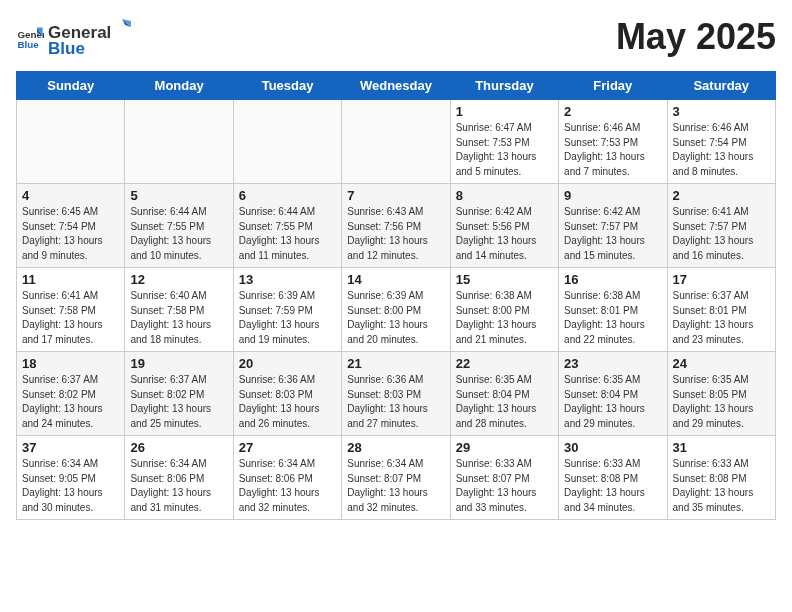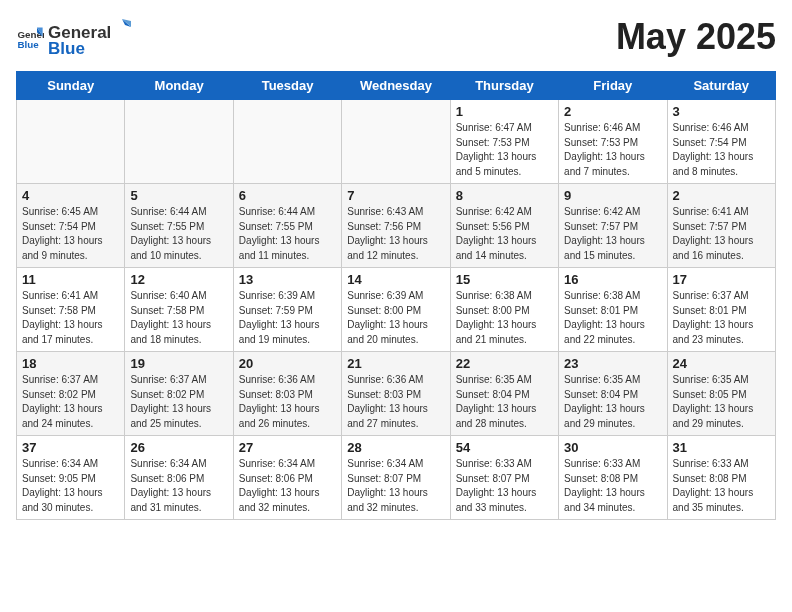--- a/index.html
+++ b/index.html
@@ -295,21 +295,21 @@
 Sunset: 8:06 PM
 Daylight: 13 hours and 32 minutes.</div>
         </td>
         <td>
           <span class="day-number">28</span>
           <div class="day-info">Sunrise: 6:34 AM
 Sunset: 8:07 PM
 Daylight: 13 hours and 32 minutes.</div>
         </td>
         <td>
-          <span class="day-number">54</span>
+          <span class="day-number">29</span>
           <div class="day-info">Sunrise: 6:33 AM
 Sunset: 8:07 PM
 Daylight: 13 hours and 33 minutes.</div>
         </td>
         <td>
           <span class="day-number">30</span>
           <div class="day-info">Sunrise: 6:33 AM
 Sunset: 8:08 PM
 Daylight: 13 hours and 34 minutes.</div>
         </td>

